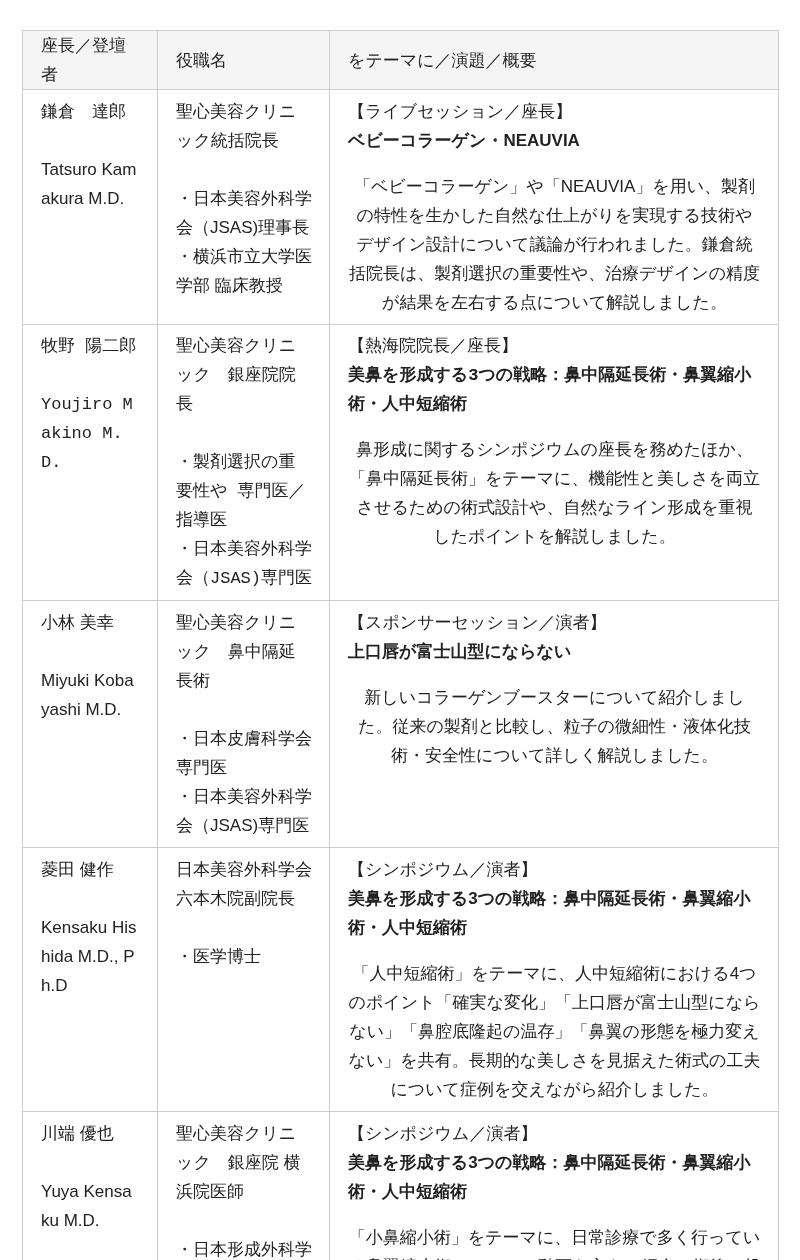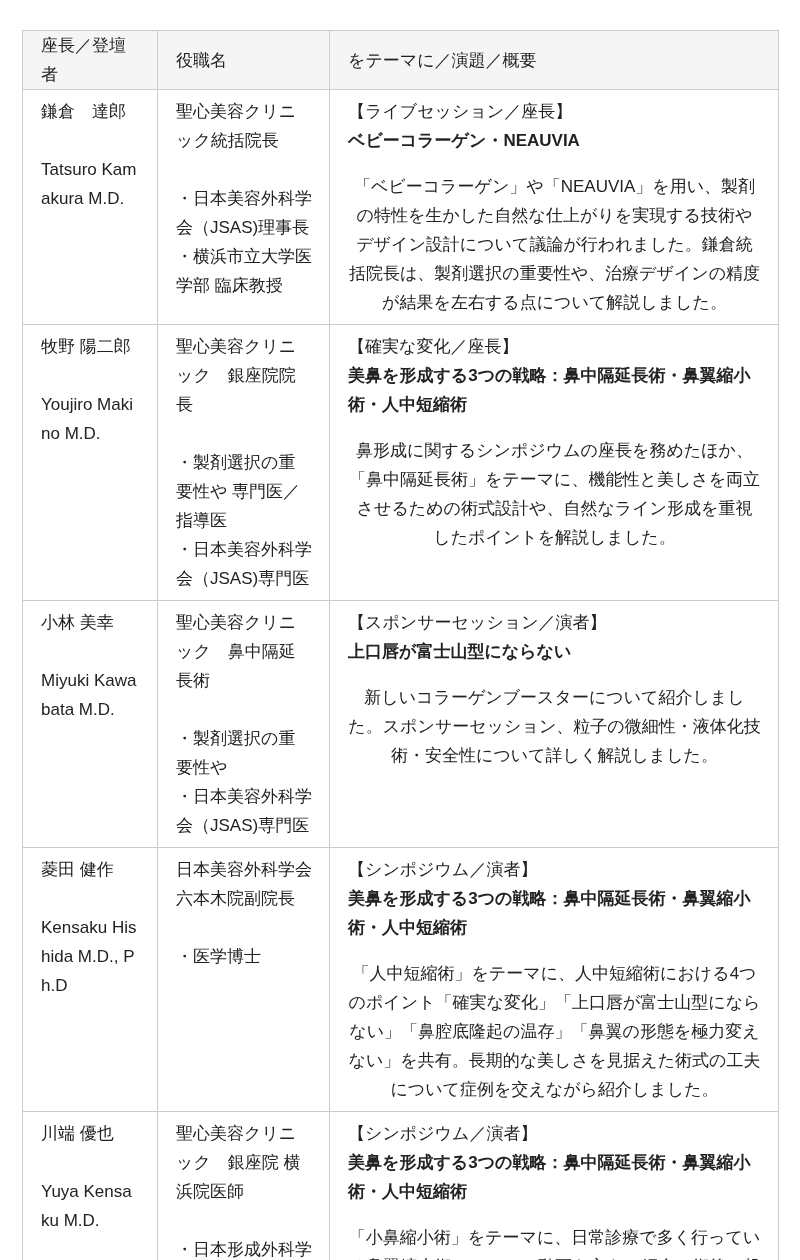--- a/index.html
+++ b/index.html
@@ -40,21 +40,21 @@
     font-weight:normal;
     vertical-align:middle;
     padding:0 18px;
   }
   td{
     background:var(--cell-bg);
     padding:7px 17px 7px 18px;
     margin-left:12px;
   }
   tbody tr:nth-child(1){height:225px;}
-  tbody tr:nth-child(2){height:230px;}
+  tbody tr:nth-child(2){height:230px;font-family:Liberation Mono, monospace;}
   tbody tr:nth-child(3){height:200px;}
   tbody tr:nth-child(4){height:255px;}
   tbody tr:nth-child(5){height:231px;}
   .name-en{margin-top:29px;word-break:break-all;}
   .role-creds{margin-top:29px;}
   .session-title{font-weight:bold;}
   .summary{margin-top:17px;text-align:center;}
 </style>
 </head>
 <body>
@@ -99,42 +99,42 @@
       <div class="name-en">Youjiro Makino M.D.</div>
     </td>
     <td>
       <div>聖心美容クリニック　銀座院院長</div>
       <div class="role-creds">
               <div>・製剤選択の重要性や 専門医／指導医</div>
               <div>・日本美容外科学会（JSAS)専門医</div>
             </div>
     </td>
     <td>
-      <div>【確実な変化／座長】</div>
+      <div>【熱海院院長／座長】</div>
       <div class="session-title">美鼻を形成する3つの戦略：鼻中隔延長術・鼻翼縮小術・人中短縮術</div>
       <div class="summary">鼻形成に関するシンポジウムの座長を務めたほか、「鼻中隔延長術」をテーマに、機能性と美しさを両立させるための術式設計や、自然なライン形成を重視したポイントを解説しました。</div>
     </td>
   </tr>
 
   <tr>
     <td>
       <div>小林 美幸</div>
-      <div class="name-en">Miyuki Kawabata M.D.</div>
+      <div class="name-en">Miyuki Kobayashi M.D.</div>
     </td>
     <td>
       <div>聖心美容クリニック　鼻中隔延長術</div>
       <div class="role-creds">
-              <div>・製剤選択の重要性や</div>
+              <div>・日本皮膚科学会専門医</div>
               <div>・日本美容外科学会（JSAS)専門医</div>
             </div>
     </td>
     <td>
       <div>【スポンサーセッション／演者】</div>
       <div class="session-title">上口唇が富士山型にならない</div>
-      <div class="summary">新しいコラーゲンブースターについて紹介しました。スポンサーセッション、粒子の微細性・液体化技術・安全性について詳しく解説しました。</div>
+      <div class="summary">新しいコラーゲンブースターについて紹介しました。従来の製剤と比較し、粒子の微細性・液体化技術・安全性について詳しく解説しました。</div>
     </td>
   </tr>
 
   <tr>
     <td>
       <div>菱田 健作</div>
       <div class="name-en">Kensaku Hishida M.D., Ph.D</div>
     </td>
     <td>
       <div>日本美容外科学会　六本木院副院長</div>

